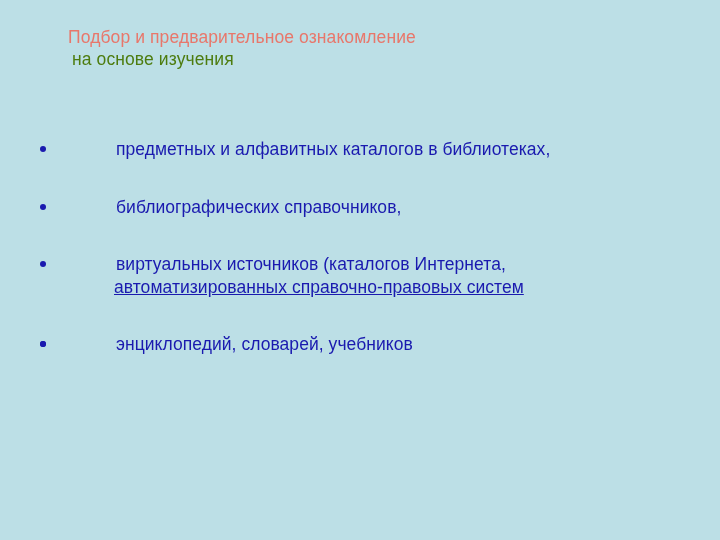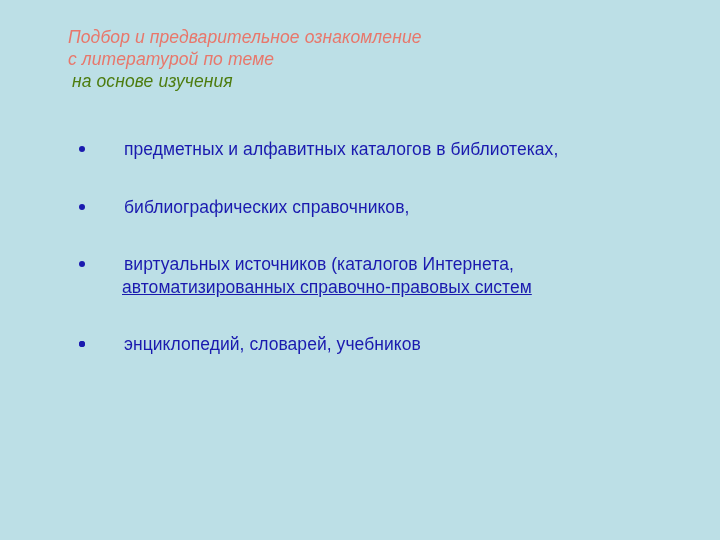--- a/index.html
+++ b/index.html
@@ -26,42 +26,40 @@
     position: absolute;
     left: 68px;
     top: 26px;
     width: 620px;
   }
   .title-line {
     font-size: 17.5px;
     line-height: 22px;
     letter-spacing: 0.1px;
     white-space: nowrap;
-    font-style: italic;
   }
   .title-line.accent {
     color: #e8776b;
   }
   .title-line.primary {
     color: #4d7c0f;
     padding-left: 4px;
   }
 
   
   .bullet-list {
     position: absolute;
     left: 0;
     top: 138px;
     width: 720px;
   }
   .bullet-item {
     position: relative;
-    padding-left: 85px;
+    padding-left: 116px;
     margin-bottom: 35px;
-    margin-left: 39px;
   }
   .bullet-item:last-child {
     margin-bottom: 0;
   }
   .bullet-marker {
     position: absolute;
     left: 40px;
     top: 8px;
     width: 6px;
     height: 6px;
@@ -83,21 +81,20 @@
     margin-left: -6px;
   }
 </style>
 </head>
 <body>
 
 <div class="slide">
 
   <div class="title-block">
     <div class="title-line accent">Подбор и предварительное ознакомление</div>
-    <div class="title-line accent">с литературой по теме</div>
     <div class="title-line primary">на основе изучения</div>
   </div>
 
   <div class="bullet-list">
 
     <div class="bullet-item">
       <span class="bullet-marker"></span>
       <div class="bullet-text">
         <span>предметных и алфавитных каталогов в библиотеках,</span>
       </div>

